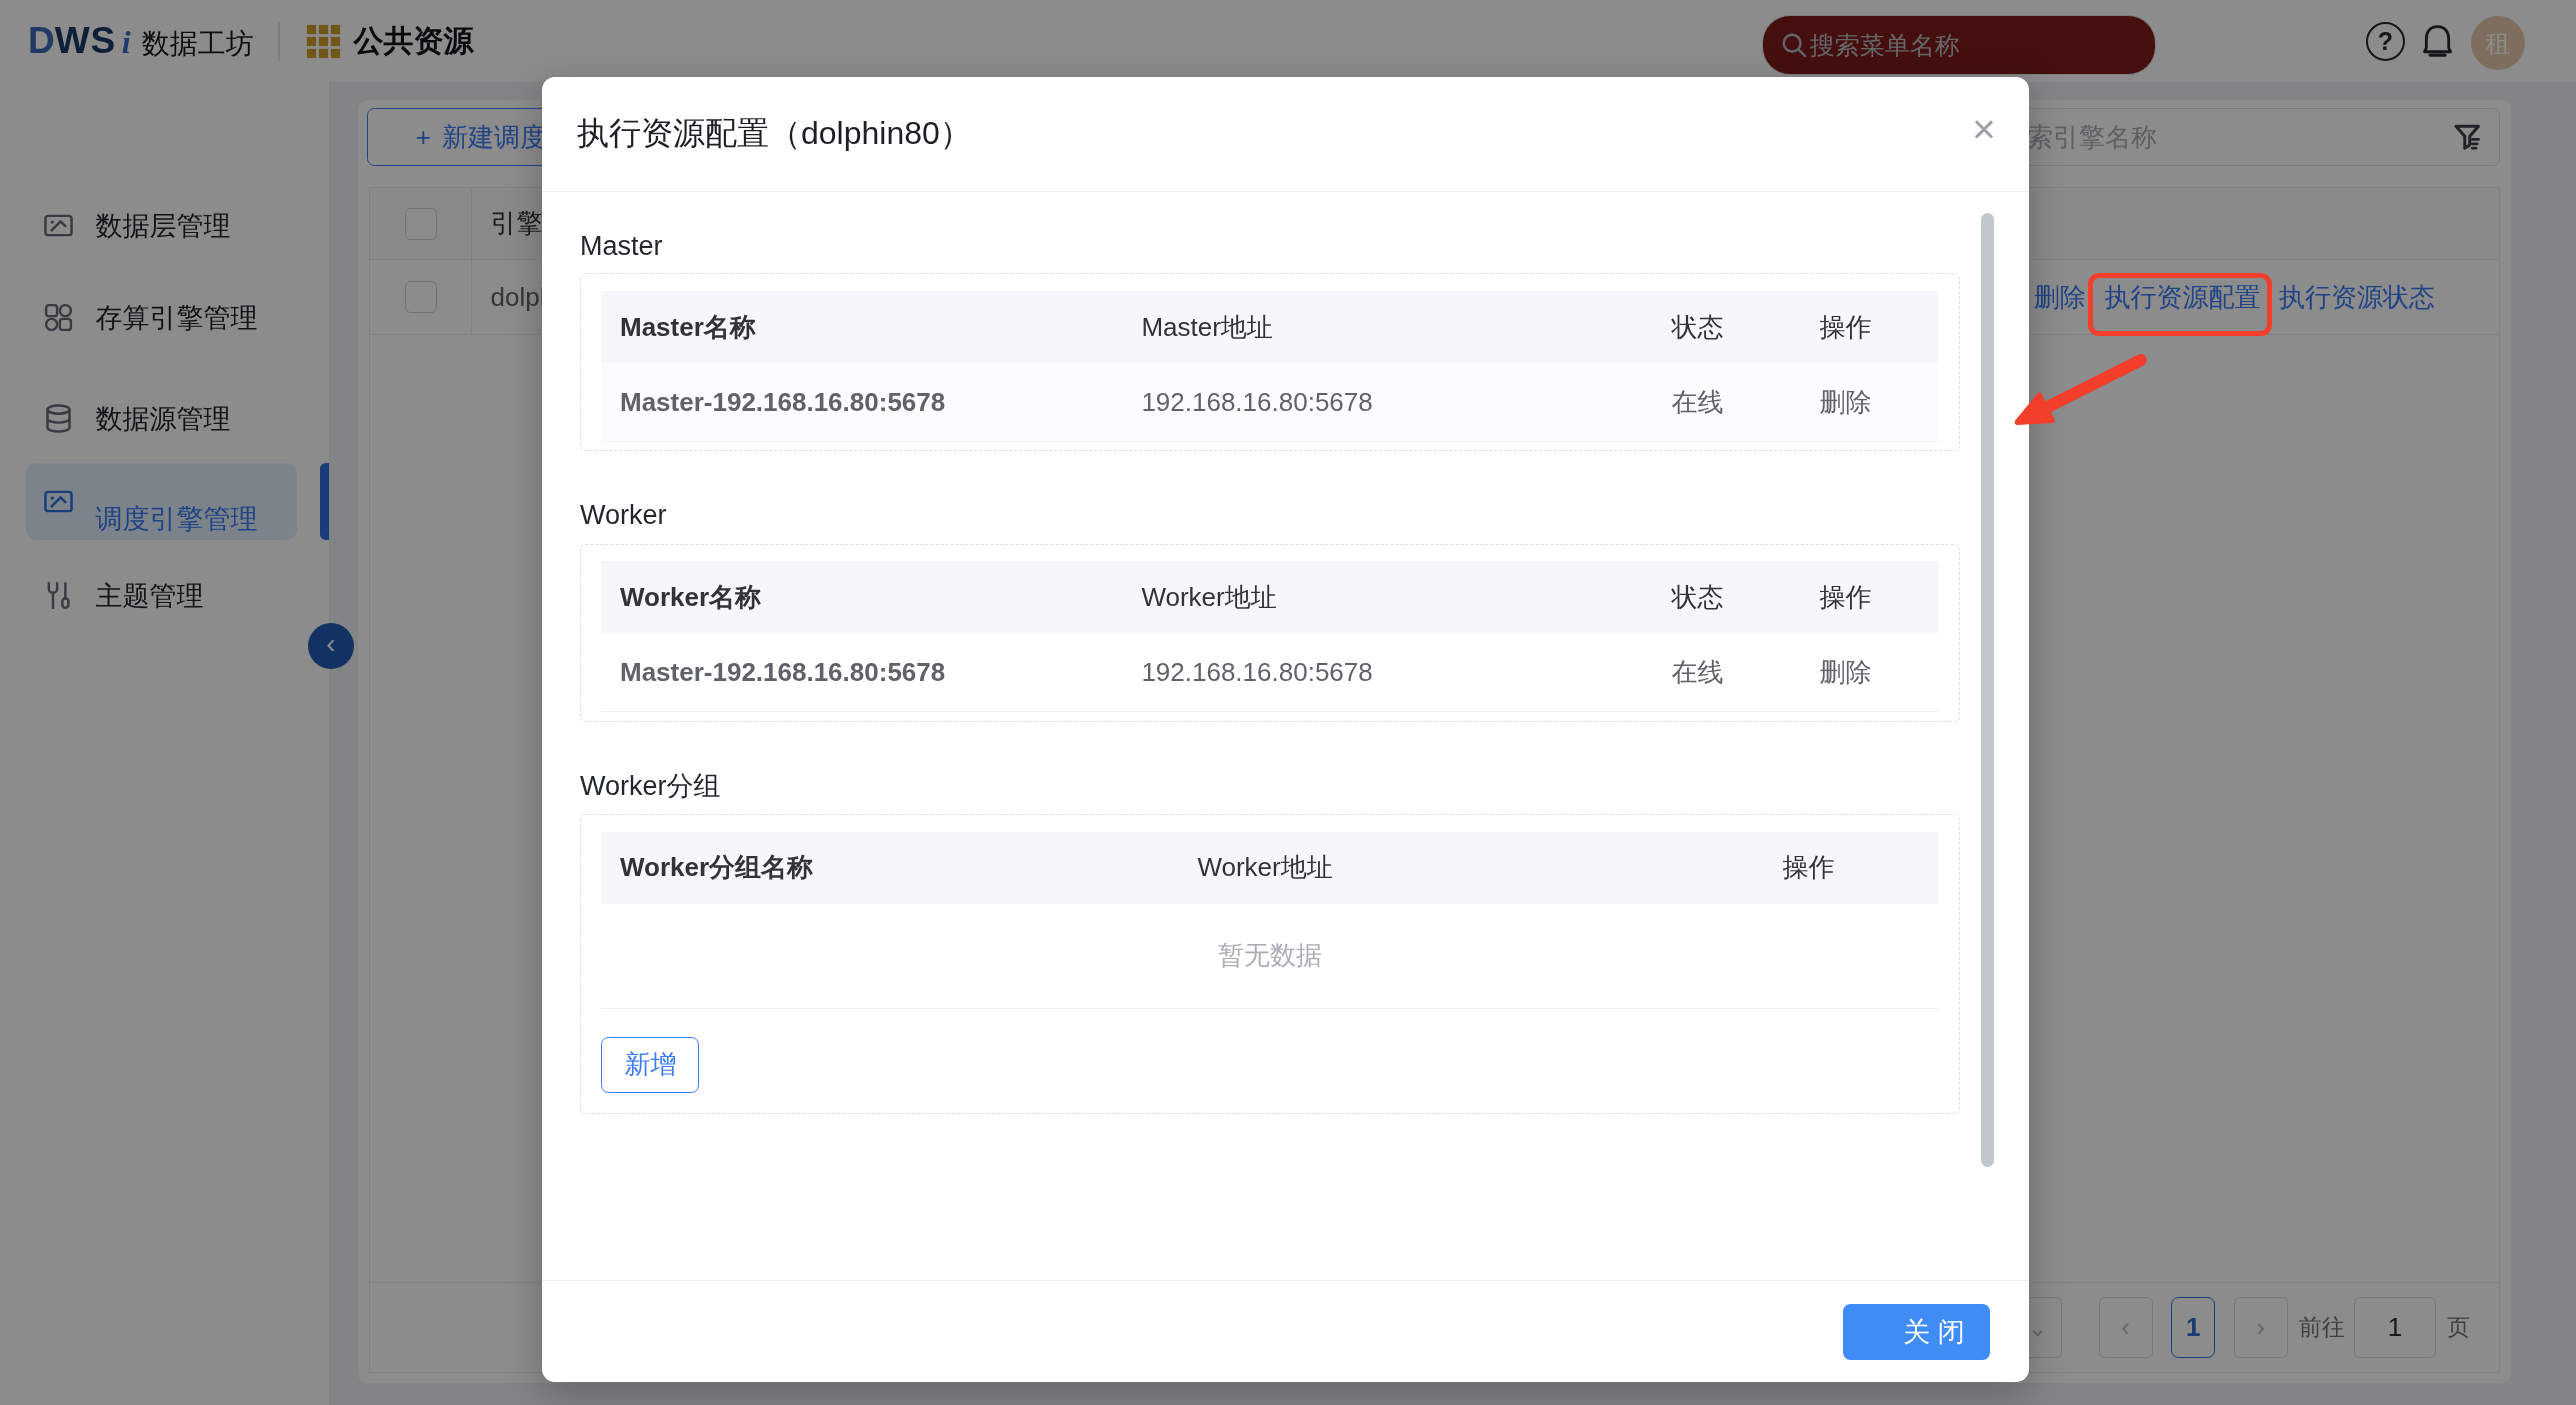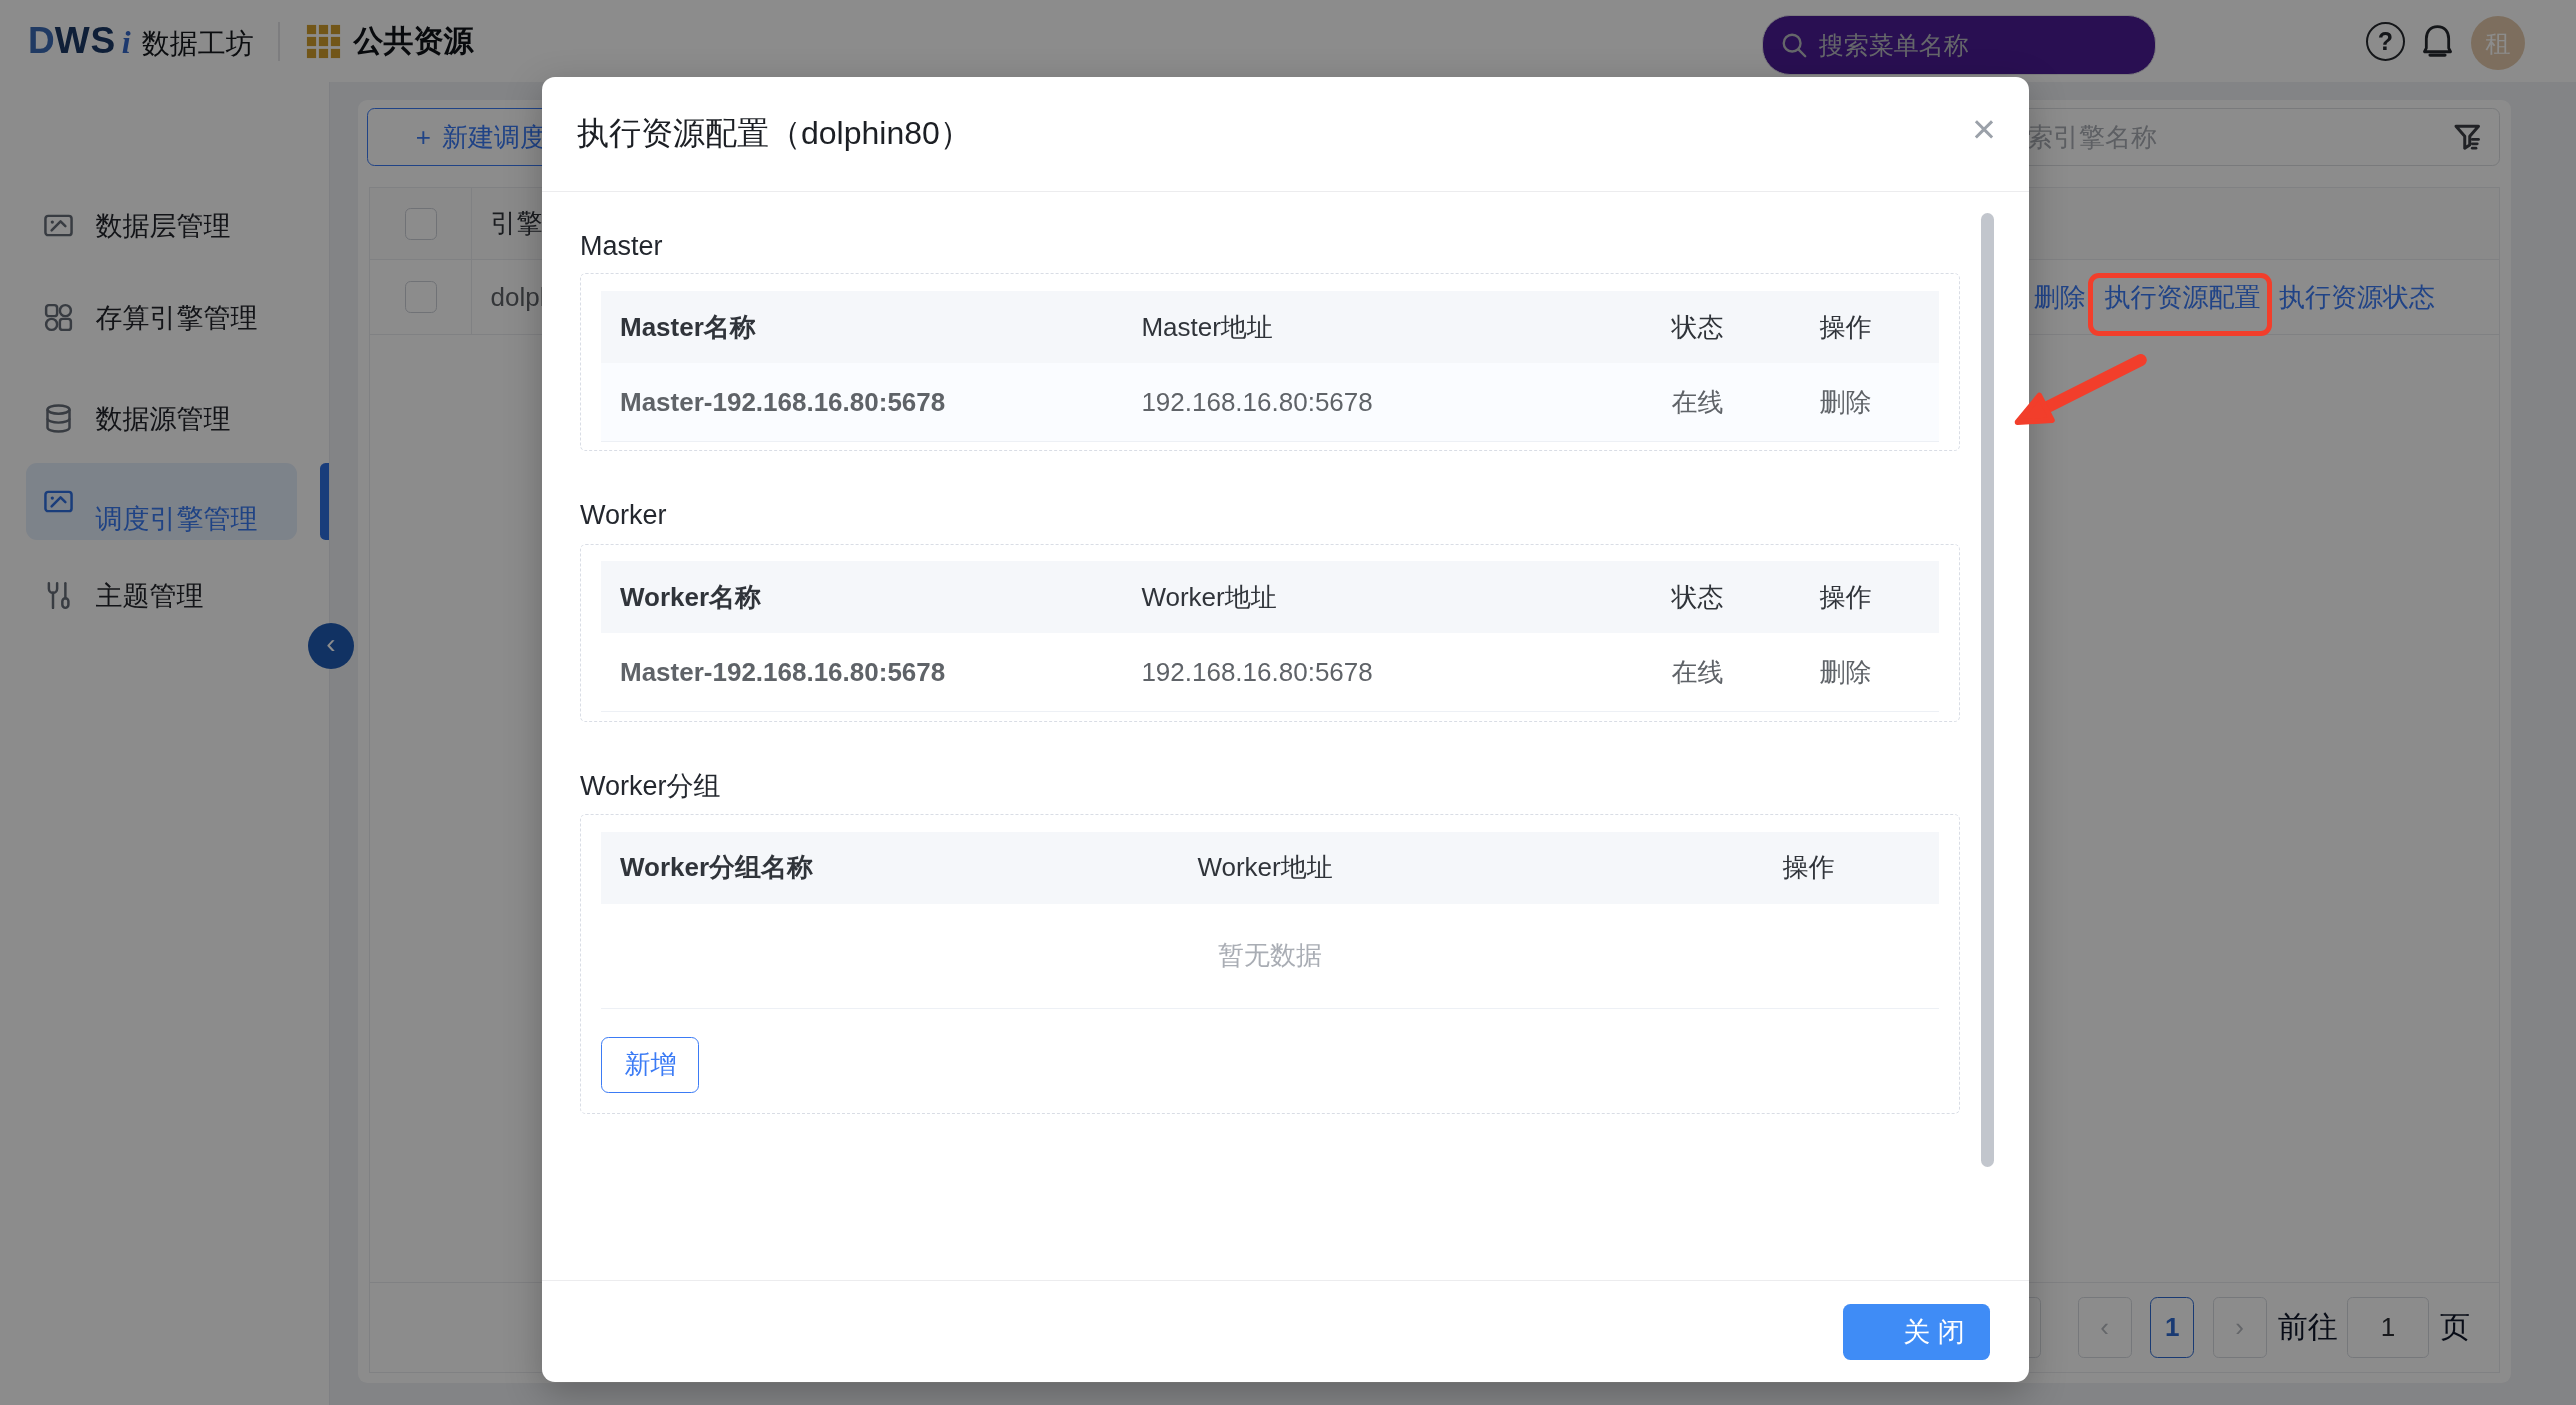--- a/index.html
+++ b/index.html
@@ -9,21 +9,21 @@
 
   
   .app-header { position:absolute; left:0; top:0; width:2576px; height:82px; background:#fff; display:flex; align-items:center; padding:0 28px; z-index:1; }
   .logo-d  { font-size:37px; font-weight:bold; color:#3b6bb4; }
   .logo-ws { font-size:37px; font-weight:bold; color:#1c3a66; letter-spacing:0.9px; }
   .logo-i  { font-family:"Liberation Serif","DejaVu Serif",serif; font-style:italic; font-size:32px; font-weight:bold; color:#3668c8; margin-left:5.6px; }
   .logo-product { font-size:28px; color:#15181d; margin-left:11px; }
   .hdr-divider { width:1.9px; height:39px; background:#e3e4e8; margin:0 26px 0 24px; }
   .app-menu { display:flex; align-items:center; gap:13px; }
   .app-menu .name { font-size:30px; font-weight:bold; color:#101318; }
-  .search-pill { position:absolute; left:1762px; top:15px; width:394px; height:60px; border:1.9px solid #e3e4e8; border-radius:28px; background:#4c1d95; display:flex; align-items:center; padding-left:16.7px; gap:11px; }
+  .search-pill { position:absolute; left:1762px; top:15px; width:394px; height:60px; border:1.9px solid #e3e4e8; border-radius:28px; background:#7f1d1d; display:flex; align-items:center; padding-left:16.7px; gap:2px; }
   .search-pill .ph { font-size:25px; color:#b9bcc2; }
   .hdr-icon { position:absolute; top:20.4px; width:43px; height:43px; display:flex; align-items:center; justify-content:center; }
   .help-circle { width:39px; height:39px; border:2.8px solid #26292e; border-radius:50%; display:flex; align-items:center; justify-content:center; font-size:25px; font-weight:bold; color:#26292e; }
   .avatar { position:absolute; left:2471px; top:16px; width:54px; height:54px; border-radius:50%; background:#e4c9ab; display:flex; align-items:center; justify-content:center; }
   .avatar span { color:#fff; font-size:25px; }
 
   
   .sidebar { position:absolute; left:0; top:82px; width:330px; height:1324px; background:#fff; border-right:0.9px solid #e8eaee; z-index:1; }
   .side-item { position:absolute; left:26px; width:271px; height:77px; border-radius:11px; display:flex; align-items:center; padding-left:16px; gap:20.4px; cursor:pointer; }
   .side-item .lbl { font-size:27px; color:#23262c; }
@@ -53,21 +53,21 @@
   .row-actions { position:absolute; right:0; top:0; height:75px; display:flex; align-items:center; gap:18.6px; padding-right:64px; }
   .link { color:#3b7bf5; font-size:26px; cursor:pointer; white-space:nowrap; }
 
   .tbl-footer { position:absolute; left:0; bottom:0; width:100%; height:90px; border-top:0.9px solid #e9ebef; background:#fff; display:flex; align-items:center; justify-content:flex-end; padding-right:29px; }
   .pg { height:61px; border:0.9px solid #d8dbe1; border-radius:5.6px; background:#fff; display:flex; align-items:center; justify-content:center; font-size:26px; color:#5f6368; }
   .pg-select { width:149px; margin-right:37px; position:relative; }
   .pg-select .chev { position:absolute; right:13px; color:#b6bac0; font-size:24px; }
   .pg-prev,.pg-next { width:54px; color:#b6bac0; }
   .pg-prev { margin-right:18.6px; } .pg-next { margin-right:11px; }
   .pg-current { width:44px; border:1.9px solid #2e6ad1; border-radius:7.4px; color:#2e6ad1; font-weight:bold; margin-right:18.6px; }
-  .pg-label { font-size:30px; color:#0f172a;font-family:Liberation Mono, monospace; }
+  .pg-label { font-size:23px; color:#737373;font-family:Liberation Mono, monospace; }
   .pg-input { width:82px; margin:0 11px 0 9.3px; color:#2c2f34; }
 
   
   .overlay { position:absolute; inset:0; background:rgba(0,0,0,0.45); z-index:10; }
 
   
   .modal { position:absolute; left:542px; top:77px; width:1487px; height:1305px; background:#fff; border-radius:13px; z-index:20; box-shadow:0 11px 37px rgba(0,0,0,0.25); }
   .m-header { position:relative; height:115px; border-bottom:0.9px solid #ececee; display:flex; align-items:center; padding:0 35px; }
   .m-title { font-size:32px; font-weight:500; color:#1c1f24; }
   .m-close { position:absolute; right:33px; top:32px; font-size:41px; color:#9ba1a9; line-height:1; cursor:pointer; font-weight:300; }

